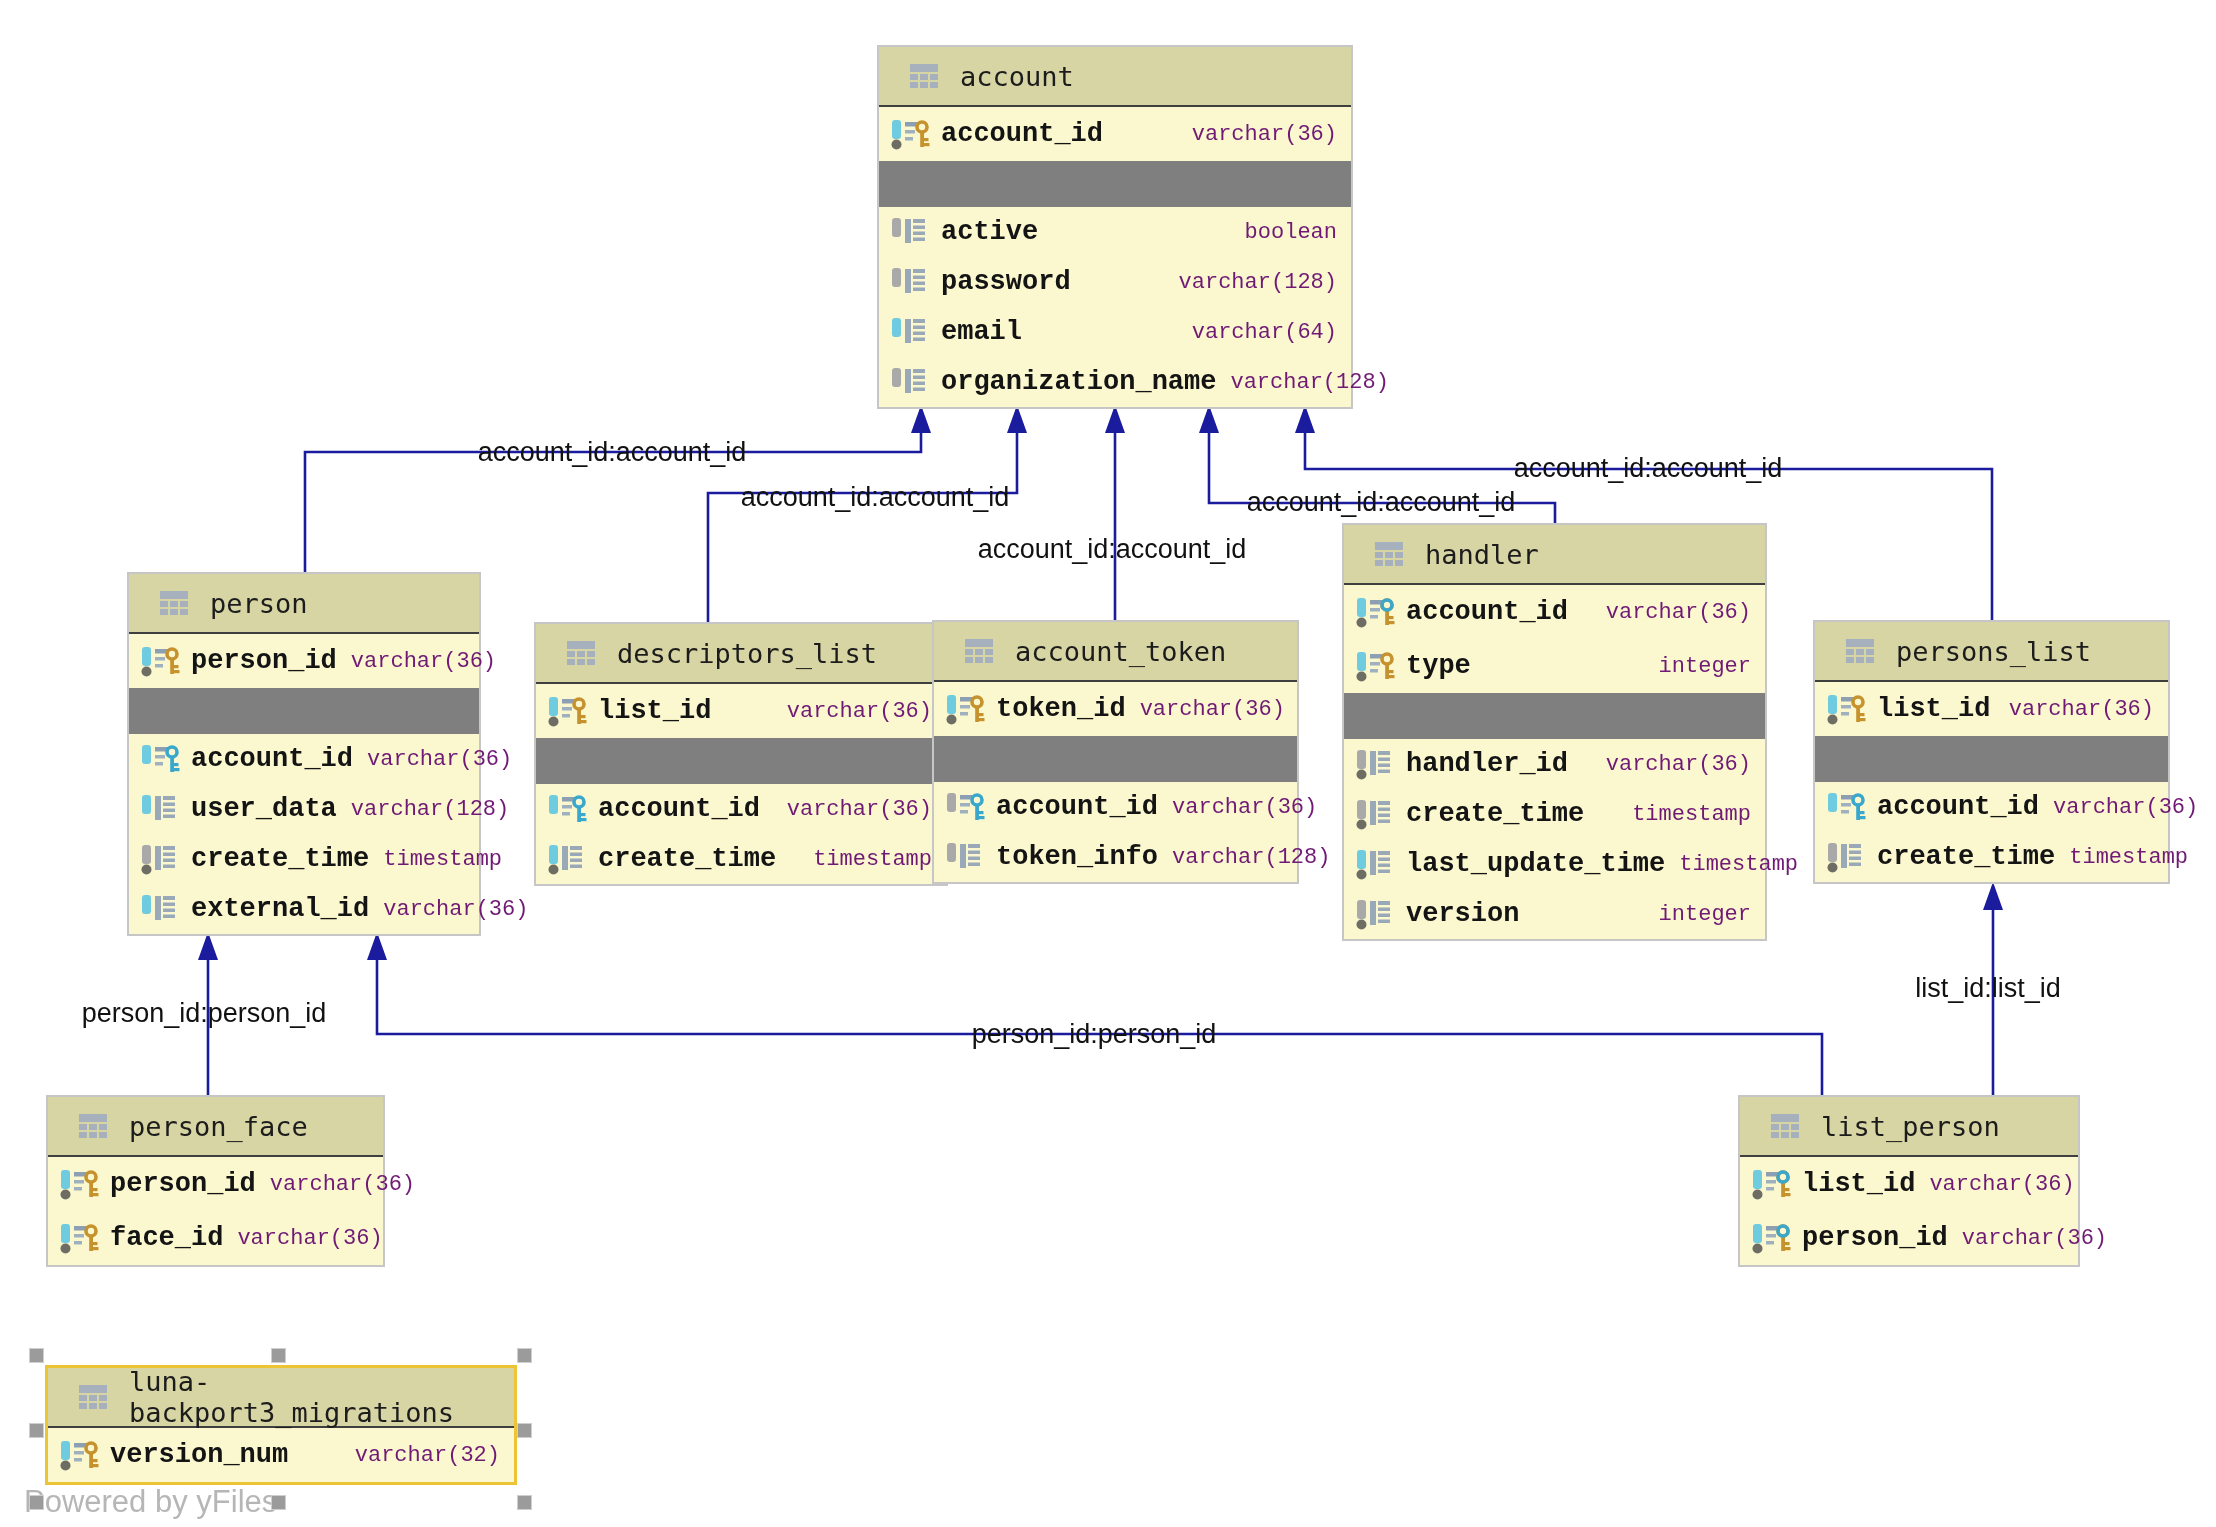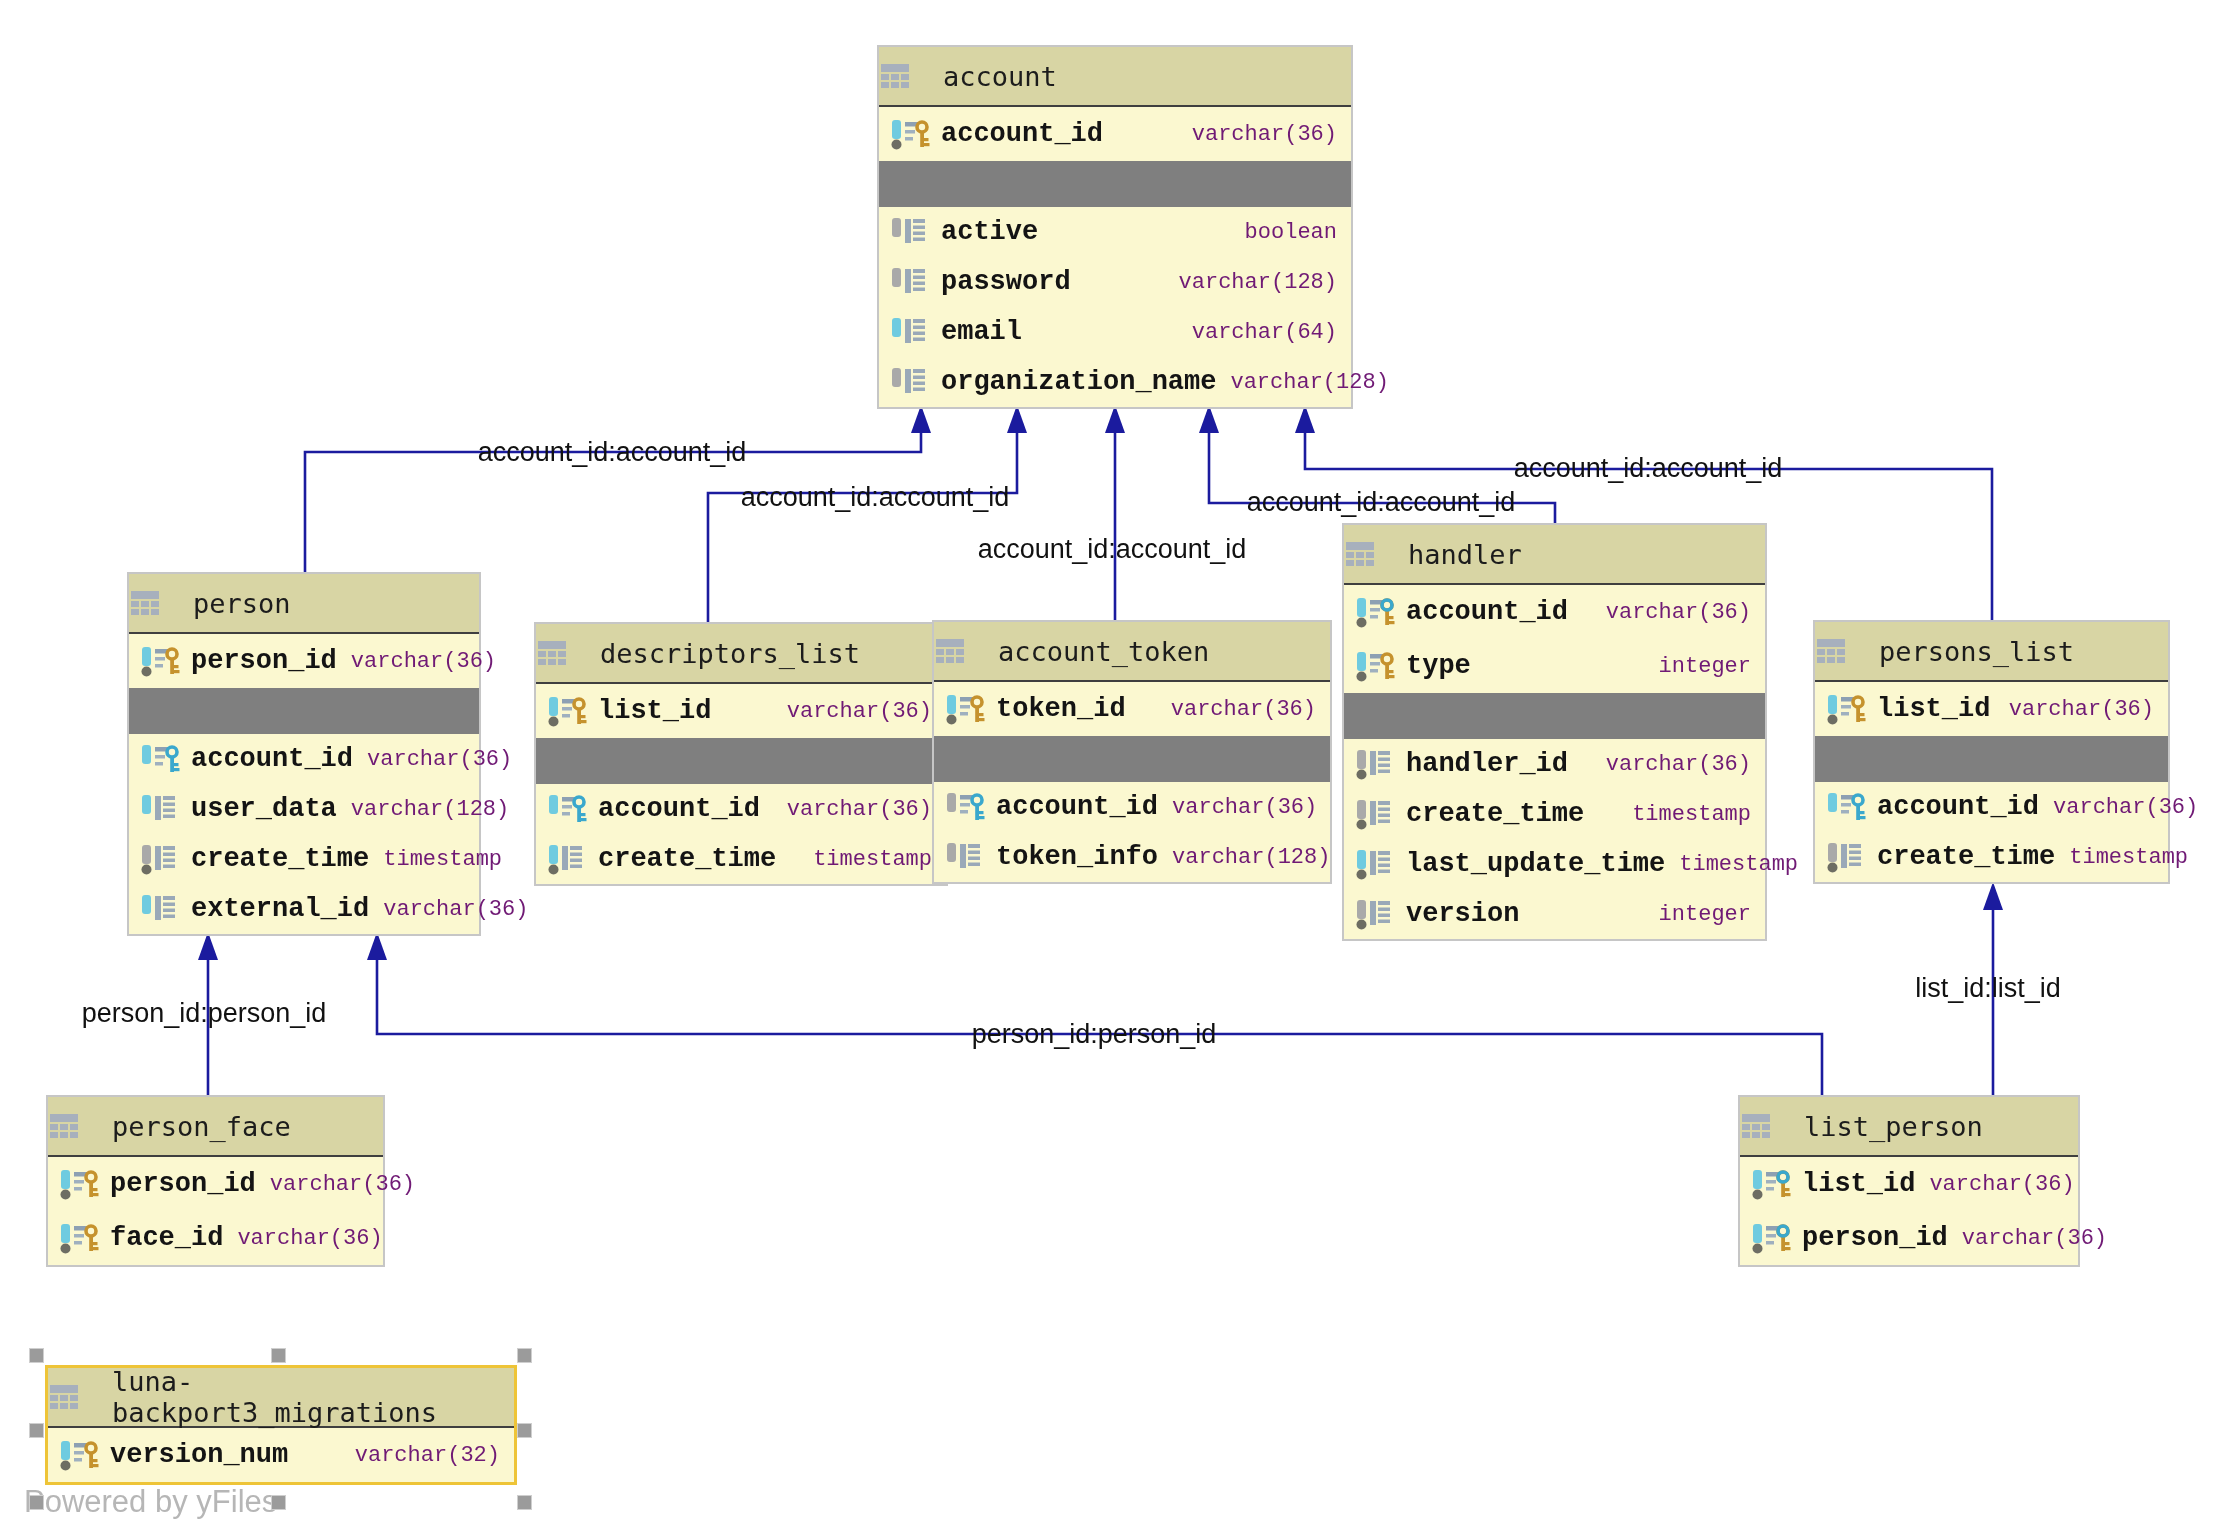--- a/index.html
+++ b/index.html
@@ -2,21 +2,21 @@
 <html><head>
 <meta charset="utf-8">
 <style>
   html,body{margin:0;padding:0;}
   body{width:2216px;height:1527px;position:relative;background:#ffffff;overflow:hidden;
        font-family:"Liberation Sans",sans-serif;}
   #edges{position:absolute;left:0;top:0;z-index:1;}
   .tbl{position:absolute;z-index:2;background:#fbf8d0;border:2px solid #c6c6c6;box-sizing:border-box;}
   .tbl.selected{border:3px solid #eec437;}
   .hd{height:58px;background:#d8d5a4;border-bottom:2px solid #3f3f3f;display:flex;align-items:center;
-      padding:0 0;font-family:"DejaVu Sans Mono",monospace;font-size:27px;color:#1c1c1c;gap:12px;}
+      padding:0 29px;font-family:"DejaVu Sans Mono",monospace;font-size:27px;color:#1c1c1c;}
   .hd .thi{width:34px;height:30px;margin-right:18px;flex:none;}
   .row{height:50px;display:flex;align-items:center;padding:0 14px 0 10px;font-family:Liberation Mono, monospace;}
   .row.pk{height:54px;}
   .sep{height:46px;background:#7f7f7f;}
   .fi{width:44px;height:34px;flex:none;}
   .fname{font-weight:bold;color:#141414;font-size:27px;margin-left:8px;white-space:nowrap;}
   .ftype{margin-left:auto;color:#701a75;font-size:22px;white-space:nowrap;padding-left:14px;text-align:center;}
   .ic-cyan{color:#6fcbe0;}
   .ic-gray{color:#a9a9a9;}
   .ic-gold{color:#c5922d;}
@@ -238,21 +238,21 @@
     <svg class="fi" viewBox="0 0 44 34">
         <use href="#sym-bar" class="ic-cyan"></use>
         <use href="#sym-dot"></use>
         <use href="#sym-grid"></use>
       </svg>
     <span class="fname">create_time</span>
     <span class="ftype">timestamp</span>
   </div>
 </div>
 
-<div class="tbl" style="left:932px;top:620px;width:400px">
+<div class="tbl" style="left:932px;top:620px;width:367px">
   <div class="hd">
     <svg class="thi" viewBox="0 0 34 30">
         <use href="#sym-table"></use>
       </svg>
     <span>account_token</span>
   </div>
   <div class="row pk">
     <svg class="fi" viewBox="0 0 44 34">
         <use href="#sym-bar" class="ic-cyan"></use>
         <use href="#sym-dot"></use>

